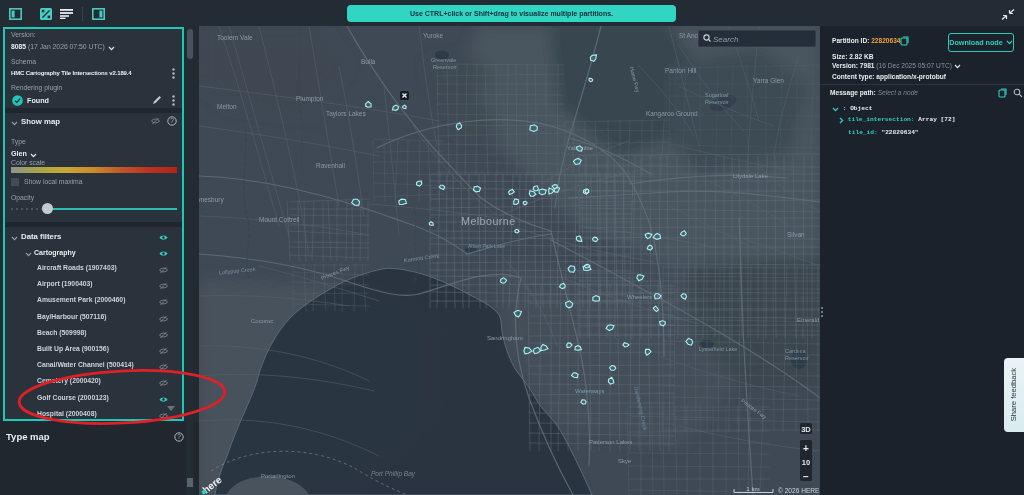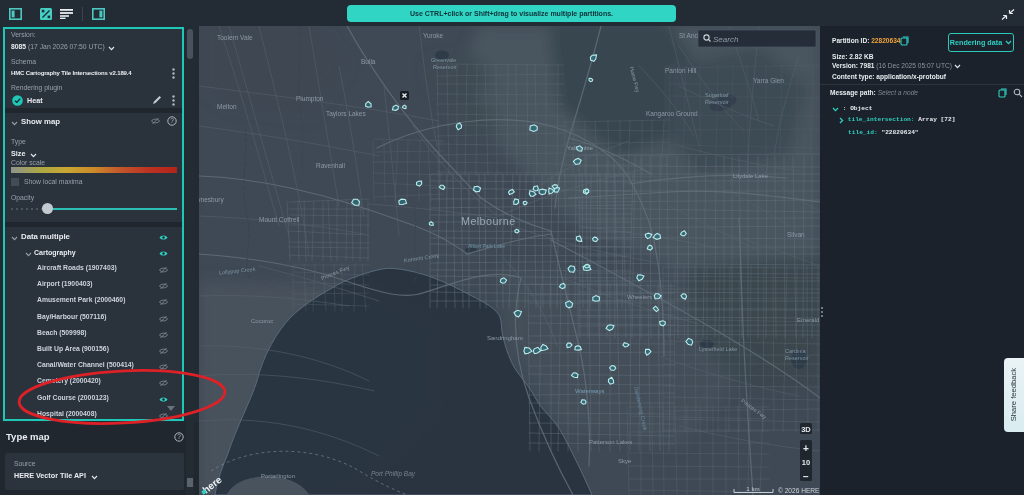--- a/index.html
+++ b/index.html
@@ -61,21 +61,21 @@
   <div class="abs" style="left:172px;top:42px"><svg width="3" height="11" viewBox="0 0 3 11">
         <circle cx="1.5" cy="1.5" r="1.2" fill="#aeb6be"></circle>
         <circle cx="1.5" cy="5.5" r="1.2" fill="#aeb6be"></circle>
         <circle cx="1.5" cy="9.5" r="1.2" fill="#aeb6be"></circle>
       </svg></div>
   <div class="abs lbl" style="left:11px;top:59px">Rendering plugin</div>
   <div class="abs" style="left:12px;top:69px"><svg width="11" height="11" viewBox="0 0 11 11">
         <circle cx="5.5" cy="5.5" r="5.3" fill="#1fc7b7"></circle>
         <path d="M3,5.7 L4.8,7.4 L8.2,3.6" fill="none" stroke="#15222b" stroke-width="1.3"></path>
       </svg></div>
-  <div class="abs wht" style="left:27px;top:71px;font-size:7.2px">Heat</div>
+  <div class="abs wht" style="left:27px;top:71px;font-size:7.2px">Found</div>
   <div class="abs" style="left:152px;top:69px"><svg width="10" height="10" viewBox="0 0 10 10">
         <path d="M1,9 L2,6.5 L7.5,1 L9,2.5 L3.5,8 Z" fill="#c3cad1"></path>
       </svg></div>
   <div class="abs" style="left:172px;top:69px"><svg width="3" height="11" viewBox="0 0 3 11">
         <circle cx="1.5" cy="1.5" r="1.2" fill="#aeb6be"></circle>
         <circle cx="1.5" cy="5.5" r="1.2" fill="#aeb6be"></circle>
         <circle cx="1.5" cy="9.5" r="1.2" fill="#aeb6be"></circle>
       </svg></div>
   <div class="abs" style="left:5px;top:82px;width:177px;height:5px;background:#1f262e"></div>
 
@@ -85,40 +85,40 @@
   <div class="abs wht" style="left:21px;top:92px;font-size:7.8px">Show map</div>
   <div class="abs" style="left:151px;top:91px"><svg width="9" height="8" viewBox="0 0 9 8">
         <path d="M0.5,4 C2,1.5 7,1.5 8.5,4 C7,6.5 2,6.5 0.5,4 Z" fill="none" stroke="#79838d" stroke-width="1"></path>
         <line x1="1.5" y1="7" x2="7.5" y2="1" stroke="#79838d" stroke-width="1"></line>
       </svg></div>
   <div class="abs" style="left:167px;top:90px"><svg width="10" height="10" viewBox="0 0 10 10">
         <circle cx="5" cy="5" r="4.2" fill="none" stroke="#aeb6be" stroke-width="1"></circle>
         <text x="5" y="7.3" font-size="6.5" fill="#aeb6be" text-anchor="middle" font-family="Liberation Sans">?</text>
       </svg></div>
   <div class="abs lbl" style="left:11px;top:113px">Type</div>
-  <div class="abs wht" style="left:11px;top:124px;font-size:7.2px">Size</div>
+  <div class="abs wht" style="left:11px;top:124px;font-size:7.2px">Glen</div>
   <div class="abs" style="left:30px;top:126px"><svg width="7" height="5" viewBox="0 0 7 5">
         <path d="M1,1 L3.5,3.6 L6,1" fill="none" stroke="#dfe5ea" stroke-width="1.2"></path>
       </svg></div>
   <div class="abs lbl" style="left:11px;top:134px">Color scale</div>
   <div class="abs" style="left:11px;top:141px;width:166px;height:6px;
      background:linear-gradient(90deg,#8e938d,#aaa746,#c9a733,#cc8929,#c2542a,#bb3221,#b22419)"></div>
   <div class="abs" style="left:11px;top:152px;width:8px;height:8px;background:#424c57"></div>
   <div class="abs lbl" style="left:24px;top:153px">Show local maxima</div>
   <div class="abs lbl" style="left:11px;top:169px">Opacity</div>
   <div class="abs" style="left:46px;top:182px;width:131px;height:2px;background:#2bbfb3"></div>
   <div class="abs" style="left:11px;top:182px;width:35px;height:2px;
       background:repeating-linear-gradient(90deg,#4a545e 0 2.5px,transparent 2.5px 5px)"></div>
   <div class="abs" style="left:42px;top:177px;width:11px;height:11px;border-radius:50%;background:#c3cad0"></div>
   <div class="abs" style="left:5px;top:196px;width:177px;height:5px;background:#1f262e"></div>
 
   <div class="abs" style="left:11px;top:209px"><svg width="7" height="5" viewBox="0 0 7 5">
         <path d="M1,1 L3.5,3.6 L6,1" fill="none" stroke="#97a1ab" stroke-width="1.1"></path>
       </svg></div>
-  <div class="abs wht" style="left:21px;top:207px;font-size:7.8px">Data multiple</div>
+  <div class="abs wht" style="left:21px;top:207px;font-size:7.8px">Data filters</div>
   <div class="abs" style="left:159px;top:208px"><svg width="9" height="7" viewBox="0 0 9 7">
         <path d="M0.5,3.5 C2,0.8 7,0.8 8.5,3.5 C7,6.2 2,6.2 0.5,3.5 Z" fill="#2fd0c2"></path>
         <circle cx="4.5" cy="3.5" r="1.2" fill="#1b222b"></circle>
       </svg></div>
   <div class="abs" style="left:25px;top:225px"><svg width="7" height="5" viewBox="0 0 7 5">
         <path d="M1,1 L3.5,3.6 L6,1" fill="none" stroke="#97a1ab" stroke-width="1.1"></path>
       </svg></div>
   <div class="abs wht" style="left:34px;top:223px;font-size:7px">Cartography</div>
   <div class="abs" style="left:159px;top:224px"><svg width="9" height="7" viewBox="0 0 9 7">
         <path d="M0.5,3.5 C2,0.8 7,0.8 8.5,3.5 C7,6.2 2,6.2 0.5,3.5 Z" fill="#2fd0c2"></path>
@@ -174,27 +174,20 @@
         <path d="M0.5,4 C2,1.5 7,1.5 8.5,4 C7,6.5 2,6.5 0.5,4 Z" fill="none" stroke="#79838d" stroke-width="1"></path>
         <line x1="1.5" y1="7" x2="7.5" y2="1" stroke="#79838d" stroke-width="1"></line>
       </svg></div>
 
   <div class="abs" style="left:0;top:396px;width:199px;height:73px;background:#20272f"></div>
   <div class="abs" style="left:6px;top:406px;font-size:9.5px;font-weight:bold;color:#e9edf1">Type map</div>
   <div class="abs" style="left:174px;top:406px"><svg width="10" height="10" viewBox="0 0 10 10">
         <circle cx="5" cy="5" r="4.2" fill="none" stroke="#aeb6be" stroke-width="1"></circle>
         <text x="5" y="7.3" font-size="6.5" fill="#aeb6be" text-anchor="middle" font-family="Liberation Sans">?</text>
       </svg></div>
-  <div class="abs" style="left:5px;top:427px;width:179px;height:37px;background:#2b333d;border-radius:2px">
-    <div class="abs lbl" style="left:9px;top:8px">Source</div>
-    <div class="abs wht" style="left:9px;top:19px;font-size:7.2px">HERE Vector Tile API</div>
-    <div class="abs" style="left:86px;top:21px"><svg width="7" height="5" viewBox="0 0 7 5">
-          <path d="M1,1 L3.5,3.6 L6,1" fill="none" stroke="#dfe5ea" stroke-width="1.2"></path>
-        </svg></div>
-  </div>
   <div class="abs" style="left:167px;top:380px;width:0;height:0;border-left:4px solid transparent;border-right:4px solid transparent;border-top:5px solid #6a737d"></div>
 
   <div class="abs" style="left:186px;top:0;width:8px;height:469px;background:#232b33"></div>
   <div class="abs" style="left:187px;top:3px;width:6px;height:30px;background:#4a535d;border-radius:3px"></div>
   <div class="abs" style="left:187px;top:452px;width:6px;height:9px;background:#5a636d"></div>
 </div>
 
 <div class="abs" style="left:199px;top:26px;width:621px;height:469px;overflow:hidden">
     <svg width="621" height="469" viewBox="0 0 621 469" style="position:absolute;left:0;top:0">
   <defs>
@@ -711,21 +704,21 @@
 <div class="abs" style="left:820px;top:26px;width:204px;height:469px;background:#1b222b">
   <div class="abs" style="left:12px;top:11px;white-space:nowrap">
     <span class="wht" style="font-size:6.6px">Partition ID: </span><span style="font-size:6.6px;font-weight:bold;color:#f0a43c">22820634</span>
   </div>
   <div class="abs" style="left:80px;top:9px"><svg width="10" height="11" viewBox="0 0 10 11">
         <rect x="1" y="3" width="6" height="7" rx="1" fill="none" stroke="#2fd0c2" stroke-width="1.1"></rect>
         <path d="M3,2 L8,2 L8,8" fill="none" stroke="#2fd0c2" stroke-width="1.1"></path>
       </svg></div>
   <div class="abs" style="left:128px;top:7px;width:66px;height:19px;border:1.4px solid #2bc9bb;border-radius:3px;
      display:flex;align-items:center;justify-content:center;box-sizing:border-box">
-    <span style="color:#2fd0c2;font-weight:bold;font-size:7.2px">Rendering data</span>
+    <span style="color:#2fd0c2;font-weight:bold;font-size:7.2px">Download node</span>
     <svg width="7" height="5" viewBox="0 0 7 5" style="margin-left:3px">
         <path d="M1,1 L3.5,3.6 L6,1" fill="none" stroke="#2fd0c2" stroke-width="1.2"></path>
       </svg>
   </div>
   <div class="abs" style="left:12px;top:27px;white-space:nowrap"><span style="font-size:6.6px;color:#e9edf1;font-weight:bold">Size: </span><span class="wht" style="font-size:6.6px">2.82 KB</span></div>
   <div class="abs" style="left:12px;top:37px;white-space:nowrap;display:flex;align-items:center">
       <span style="font-size:6.6px;color:#e9edf1;font-weight:bold">Version:&nbsp;</span>
       <span class="wht" style="font-size:6.6px">7981</span>
       <span style="font-size:6.6px;color:#8b95a0">&nbsp;(16 Dec 2025 05:07 UTC)&nbsp;</span>
     <svg width="7" height="5" viewBox="0 0 7 5">

